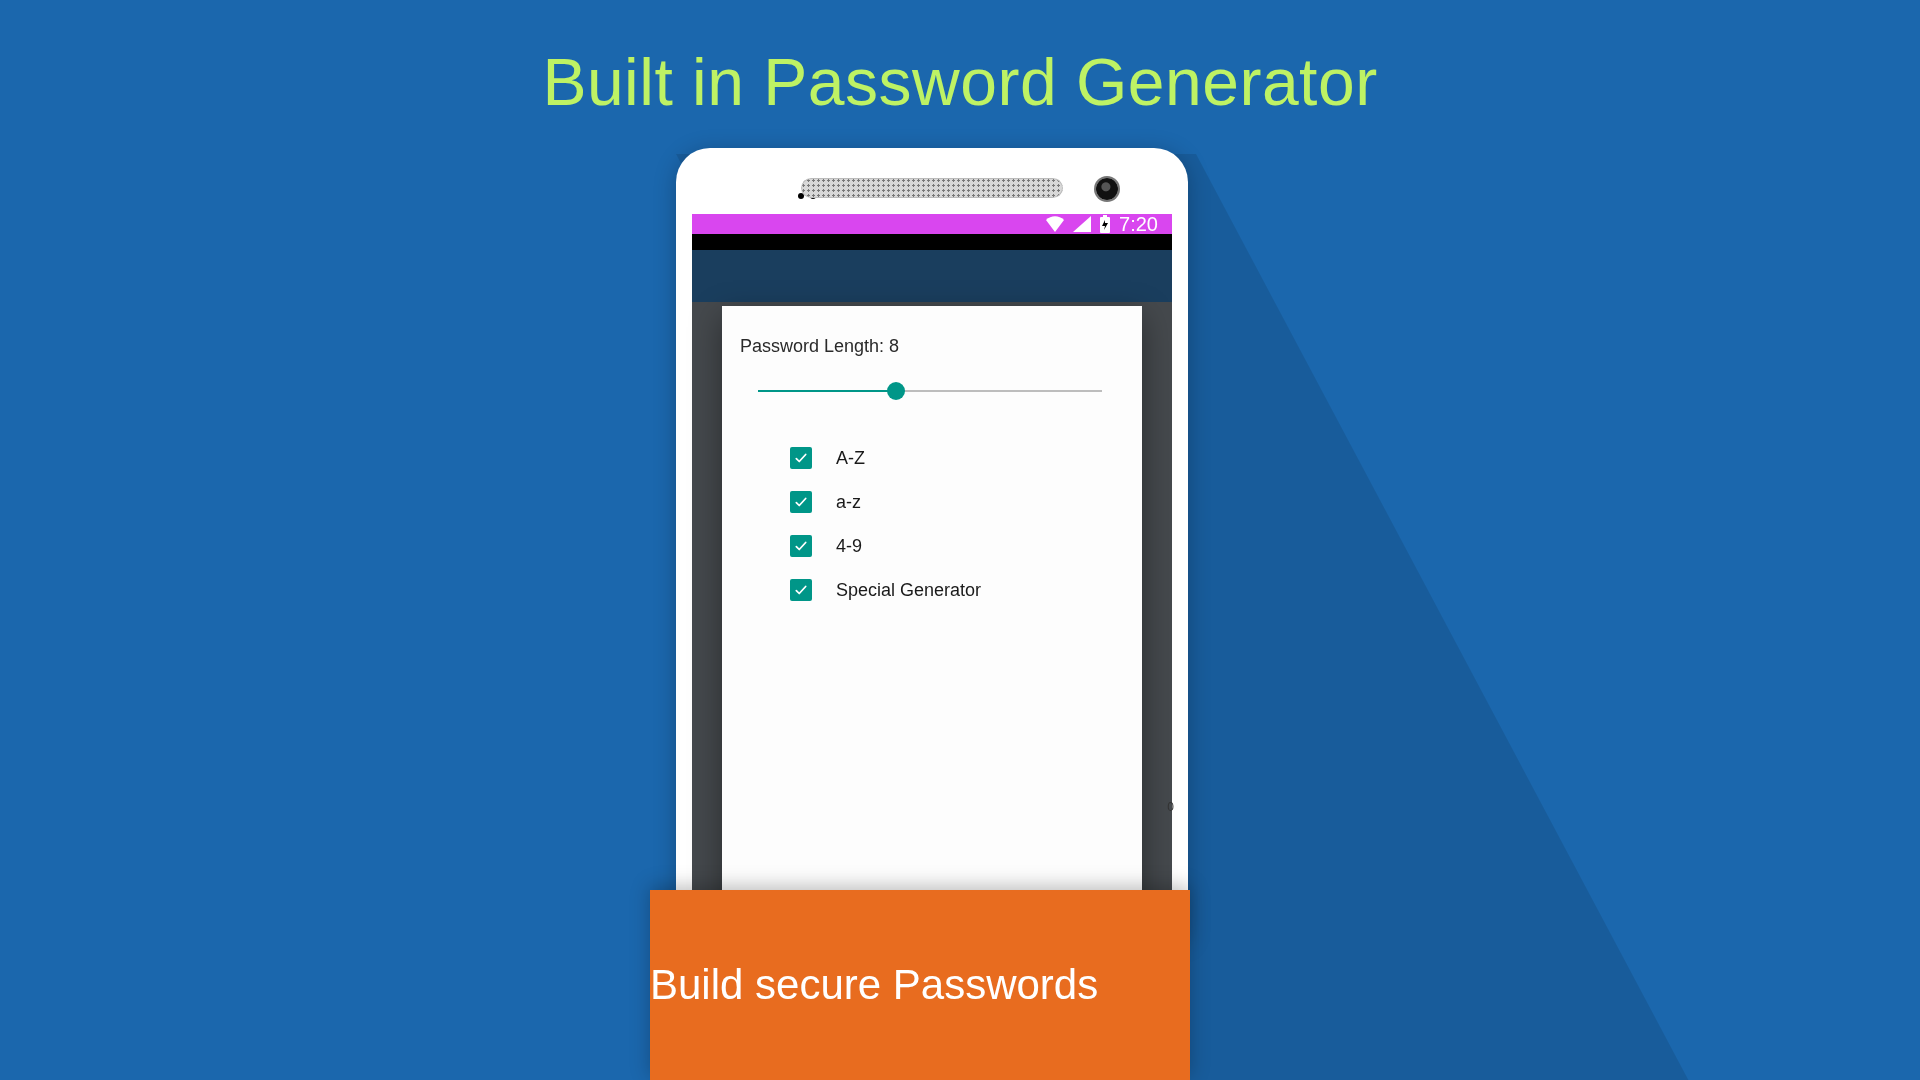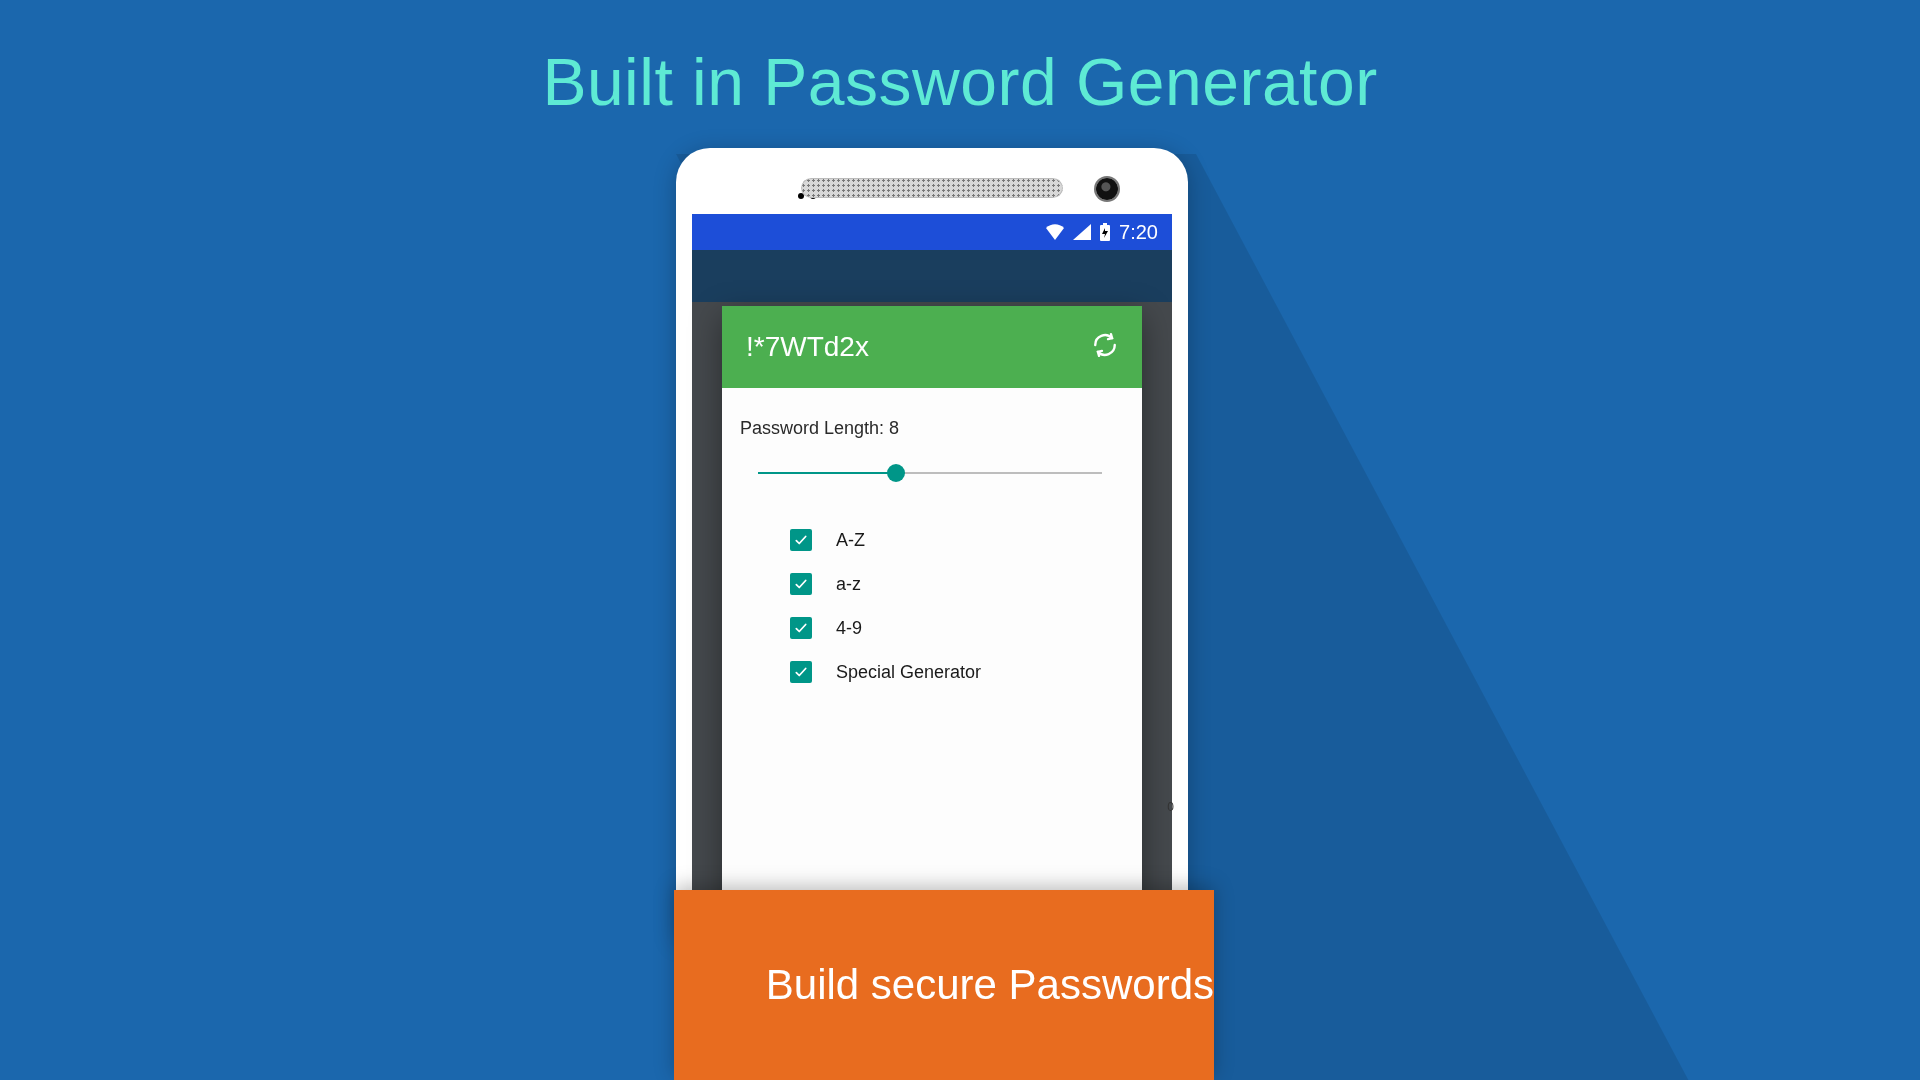--- a/index.html
+++ b/index.html
@@ -10,21 +10,21 @@
     font-family: "Segoe UI", "Helvetica Neue", Arial, sans-serif;
     overflow: hidden;
     position: relative;
   }
   .title {
     position: absolute;
     top: 44px;
     left: 0;
     width: 100%;
     text-align: center;
-    color: #5eead4;
+    color: #bef264;
     font-size: 66px;
     font-weight: 300;
     letter-spacing: 0.5px;
   }
   .shadow {
     position: absolute;
     top: 154px;
     left: 676px;
     width: 520px;
     height: 930px;
@@ -83,22 +83,22 @@
   .phone-inner {
     position: absolute;
     top: 66px;
     left: 16px;
     right: 16px;
     bottom: 0;
     background: #000;
   }
   
   .status-bar {
-    height: 36px;
-    background: #1d4ed8;
+    height: 20px;
+    background: #d946ef;
     display: flex;
     justify-content: flex-end;
     align-items: center;
     gap: 8px;
     padding-right: 14px;
     color:#fff;
   }
   .status-bar .clock { font-size: 20px; font-weight: 400; color:#fff; }
   .status-bar svg { display:block; }
   
@@ -208,22 +208,21 @@
   .banner {
     position:absolute;
     left: 650px;
     width: 540px;
     bottom: 0;
     height: 190px;
     background:#e86c1f;
     box-shadow: 0 -4px 18px rgba(0,0,0,0.25);
     display:flex;
     align-items:center;
-    justify-content:flex-end;
-    margin-left:24px;
+    justify-content:flex-start;
   }
   .banner span {
     color:#fff;
     font-size:42px;
     font-weight:300;
   }
 </style>
 </head>
 <body>
 
@@ -260,31 +259,20 @@
             <path d="M6 5 L3 11 L6 11 L5 15 L9 8 L6 8 Z" fill="#000"></path>
           </svg>
       </span>
       <span class="clock">7:20</span>
     </div>
     <div class="behind">
       <div class="behind-header"></div>
       <span class="behind-zero">0</span>
 
       <div class="modal">
-        <div class="modal-header">
-          <span class="pw">!*7WTd2x</span>
-          <span>
-            <svg width="26" height="26" viewBox="0 0 24 24" fill="none" stroke="#fff" stroke-width="2.2" stroke-linecap="round">
-              <path d="M3 12a9 9 0 0 1 15.5-6.3"></path>
-              <path d="M21 12a9 9 0 0 1-15.5 6.3"></path>
-              <polyline points="17.5 2 18.5 5.7 14.8 6.6"></polyline>
-              <polyline points="6.5 22 5.5 18.3 9.2 17.4"></polyline>
-            </svg>
-          </span>
-        </div>
         <div class="modal-body">
           <div class="length-label">
             <span>Password Length:</span> <span>8</span>
           </div>
           <div class="slider">
             <div class="slider-track"></div>
             <div class="slider-fill" id="slider-fill" style="width: 40%;"></div>
             <div class="slider-thumb" id="slider-thumb" style="left: 40%;"></div>
           </div>
           <div class="options" id="options">

